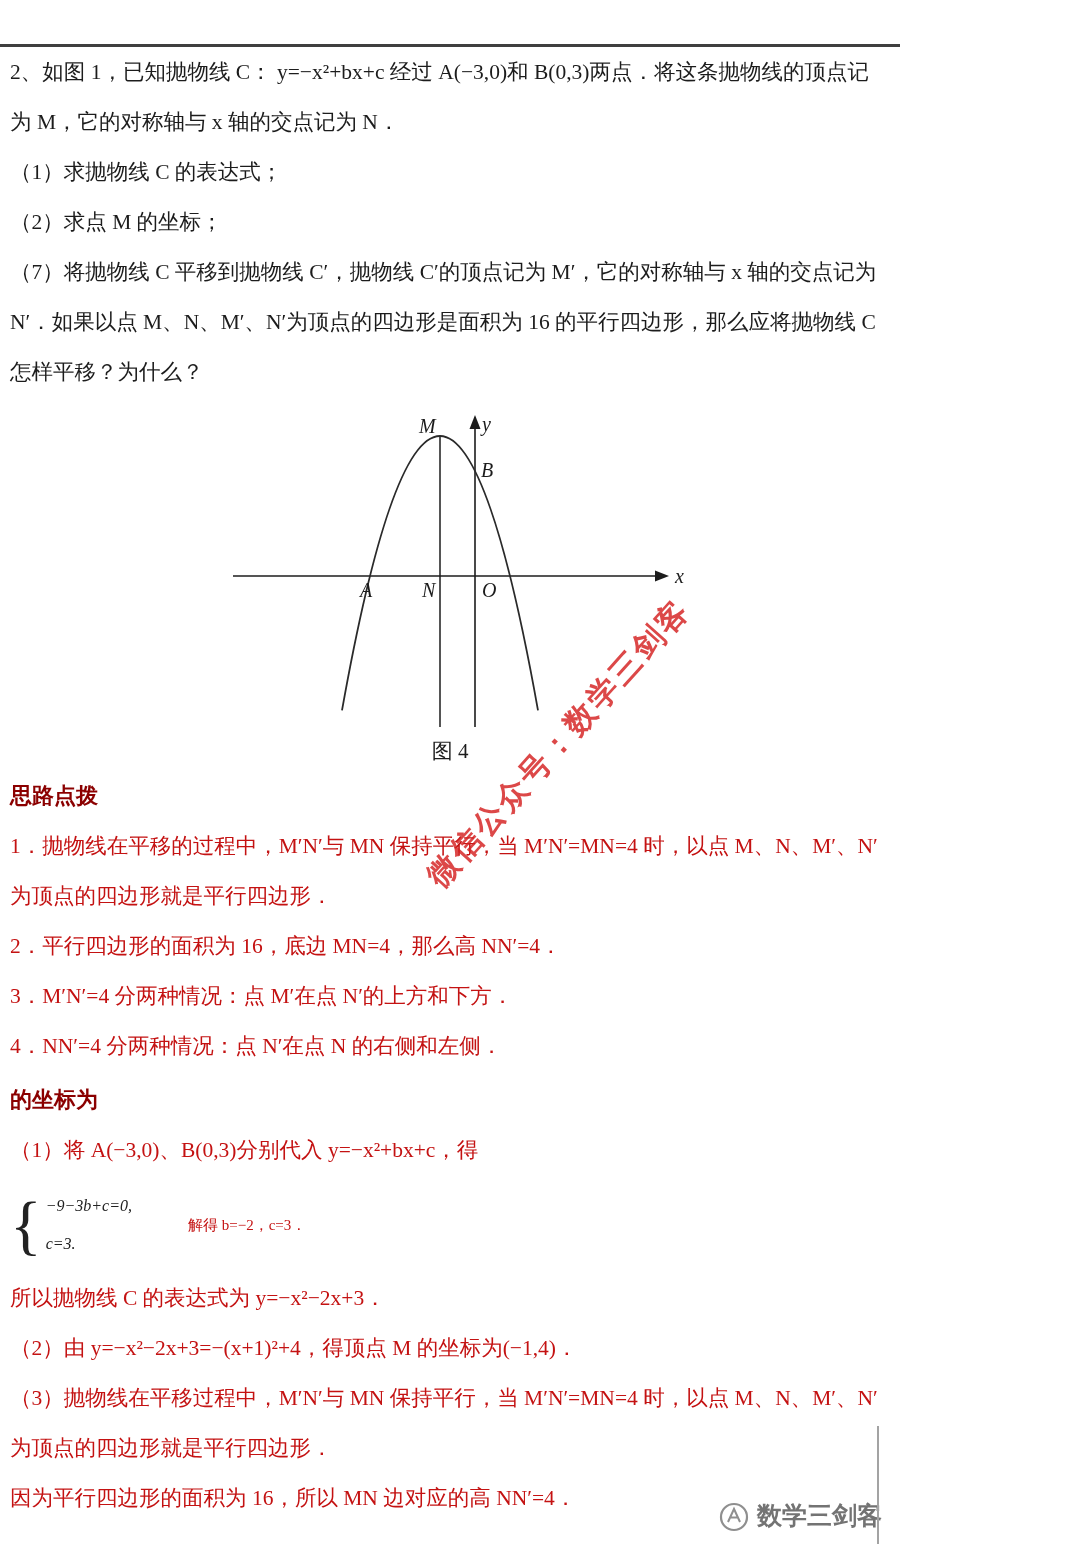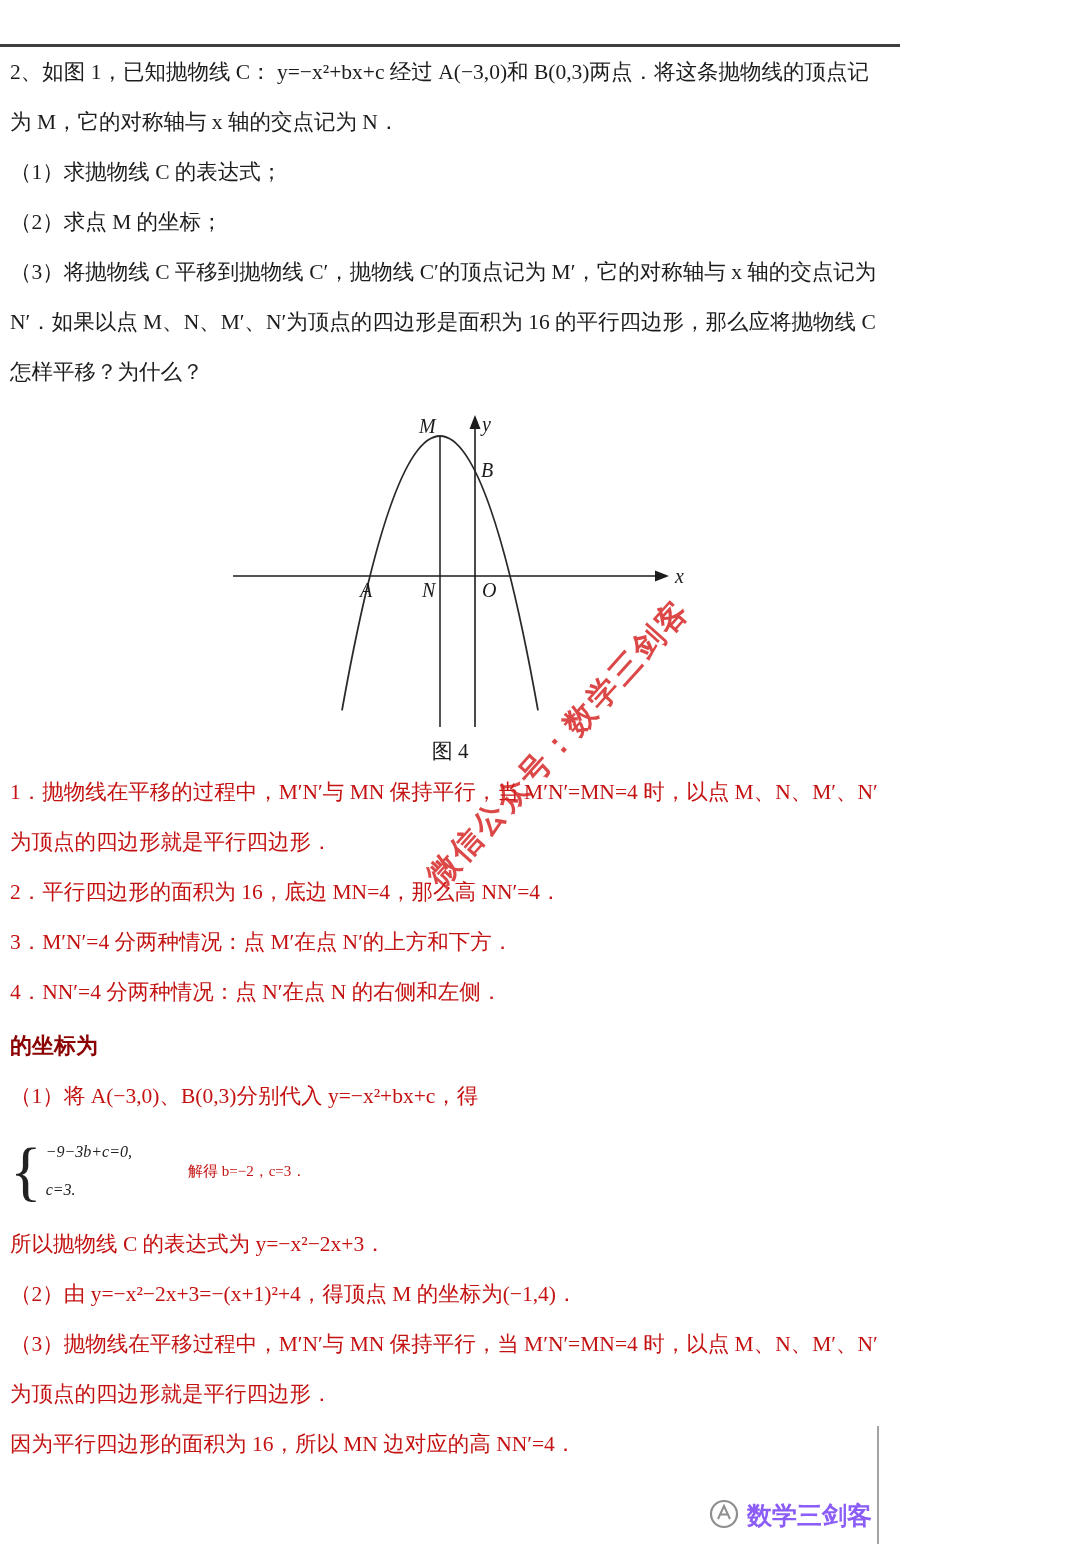--- a/index.html
+++ b/index.html
@@ -41,41 +41,41 @@
   .watermark {
     position:absolute; left:418px; top:868px;
     transform:rotate(-48deg); transform-origin:0 0;
     font-size:31px; letter-spacing:3px; font-weight:600;
     color:rgba(212,32,32,0.82); white-space:nowrap; pointer-events:none;
     font-family:"Liberation Serif","DejaVu Serif",serif;
   }
 
   
   .brand {
-    position:absolute; right:28px; bottom:12px;
-    display:flex; align-items:flex-start; gap:8px;
+    position:absolute; right:18px; bottom:12px;
+    display:flex; align-items:flex-end; gap:8px;
     font-family:"Liberation Sans","DejaVu Sans",sans-serif;
-    font-weight:700; font-size:25px; color:#8b5cf6;
+    font-weight:700; font-size:25px; color:#737373;
   }
   .right-rule {
     position:absolute; right:21px; bottom:0;
     width:2px; height:118px; background:#a3a3a3;
   }
 </style>
 </head>
 <body>
 
 <div class="page">
   <div class="top-space"></div>
   <div class="top-rule"></div>
 
   <p class="line black mt8">2、如图 1，已知抛物线 C： y=−x²+bx+c 经过 A(−3,0)和 B(0,3)两点．将这条抛物线的顶点记为 M，它的对称轴与 x 轴的交点记为 N．</p>
   <p class="line black">（1）求抛物线 C 的表达式；</p>
   <p class="line black">（2）求点 M 的坐标；</p>
-  <p class="line black">（3）将抛物线 C 平移到抛物线 C′，抛物线 C′的顶点记为 M′，它的对称轴与 x 轴的交点记为 N′．如果以点 M、N、M′、N′为顶点的四边形是面积为 16 的平行四边形，那么应将抛物线 C 怎样平移？为什么？</p>
+  <p class="line black">（7）将抛物线 C 平移到抛物线 C′，抛物线 C′的顶点记为 M′，它的对称轴与 x 轴的交点记为 N′．如果以点 M、N、M′、N′为顶点的四边形是面积为 16 的平行四边形，那么应将抛物线 C 怎样平移？为什么？</p>
 
   <div class="figure">
     <svg width="490" height="322" viewBox="0 0 490 322">
 
       <line x1="28" y1="165" x2="452" y2="165" stroke="#1c1c1c" stroke-width="1.6"></line>
       <polygon points="450,159.5 464,165 450,170.5" fill="#1c1c1c"></polygon>
       <text x="470" y="172" font-size="20" class="axis-label" fill="#1c1c1c">x</text>
 
       <line x1="270" y1="316" x2="270" y2="16" stroke="#1c1c1c" stroke-width="1.6"></line>
       <polygon points="264.5,18 270,4 275.5,18" fill="#1c1c1c"></polygon>
@@ -87,20 +87,21 @@
 
       <text x="214" y="22" font-size="20" class="axis-label" fill="#1c1c1c">M</text>
       <text x="276" y="66" font-size="20" class="axis-label" fill="#1c1c1c">B</text>
       <text x="155" y="186" font-size="20" class="axis-label" fill="#1c1c1c">A</text>
       <text x="217" y="186" font-size="20" class="axis-label" fill="#1c1c1c">N</text>
       <text x="277" y="186" font-size="20" class="axis-label" fill="#1c1c1c">O</text>
     </svg>
     <div class="fig-caption">图 4</div>
   </div>
 
+  <p class="sec-title">思路点拨</p>
   <p class="line red">1．抛物线在平移的过程中，M′N′与 MN 保持平行，当 M′N′=MN=4 时，以点 M、N、M′、N′为顶点的四边形就是平行四边形．</p>
   <p class="line red">2．平行四边形的面积为 16，底边 MN=4，那么高 NN′=4．</p>
   <p class="line red">3．M′N′=4 分两种情况：点 M′在点 N′的上方和下方．</p>
   <p class="line red">4．NN′=4 分两种情况：点 N′在点 N 的右侧和左侧．</p>
 
   <p class="sec-title">的坐标为</p>
   <p class="line red">（1）将 A(−3,0)、B(0,3)分别代入 y=−x²+bx+c，得</p>
 
   <div class="eq-row">
     <div class="eq-system">

